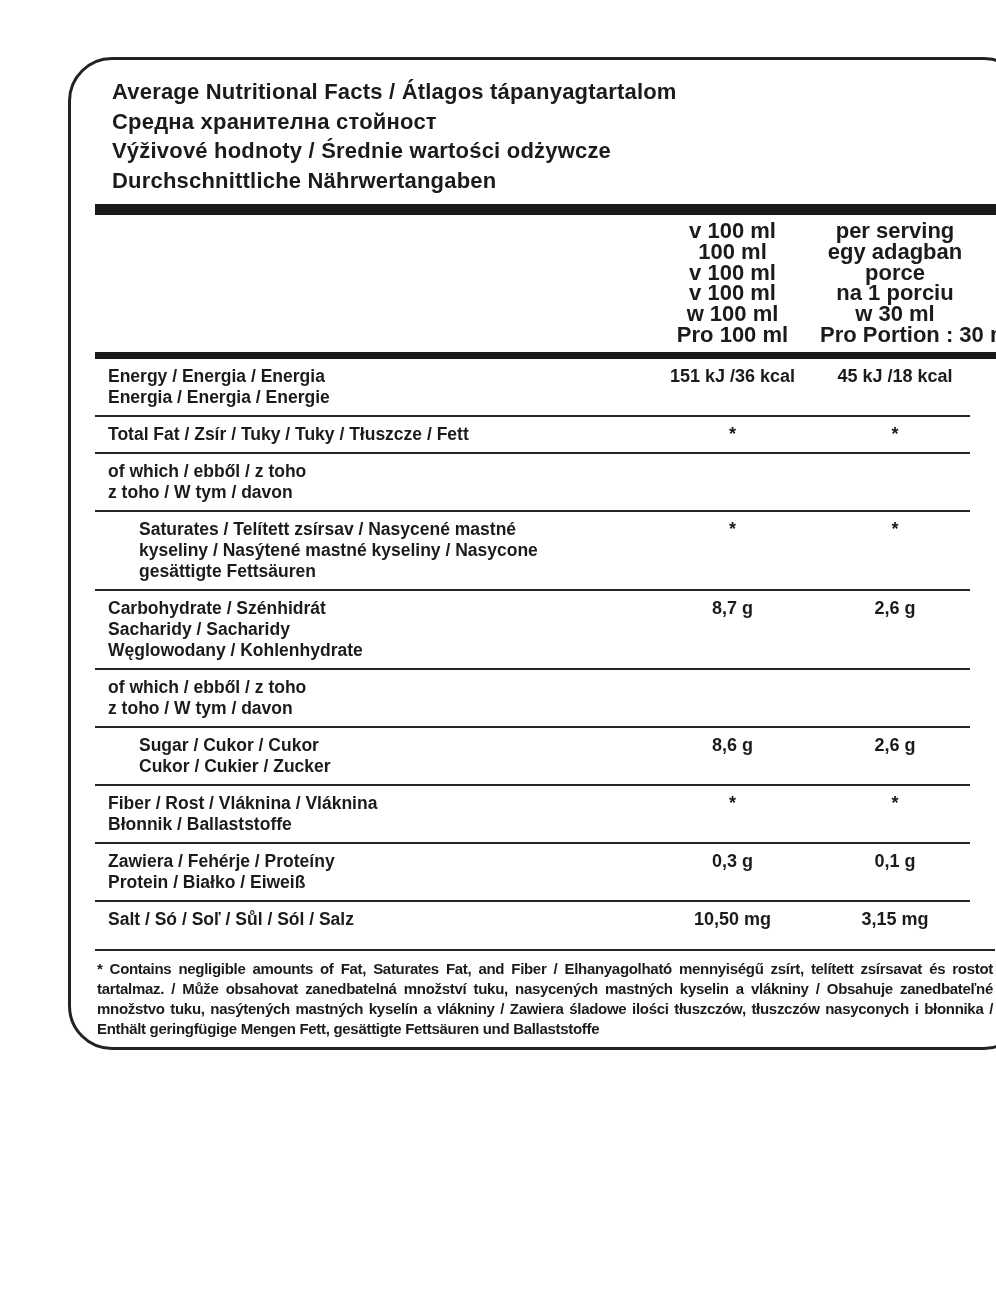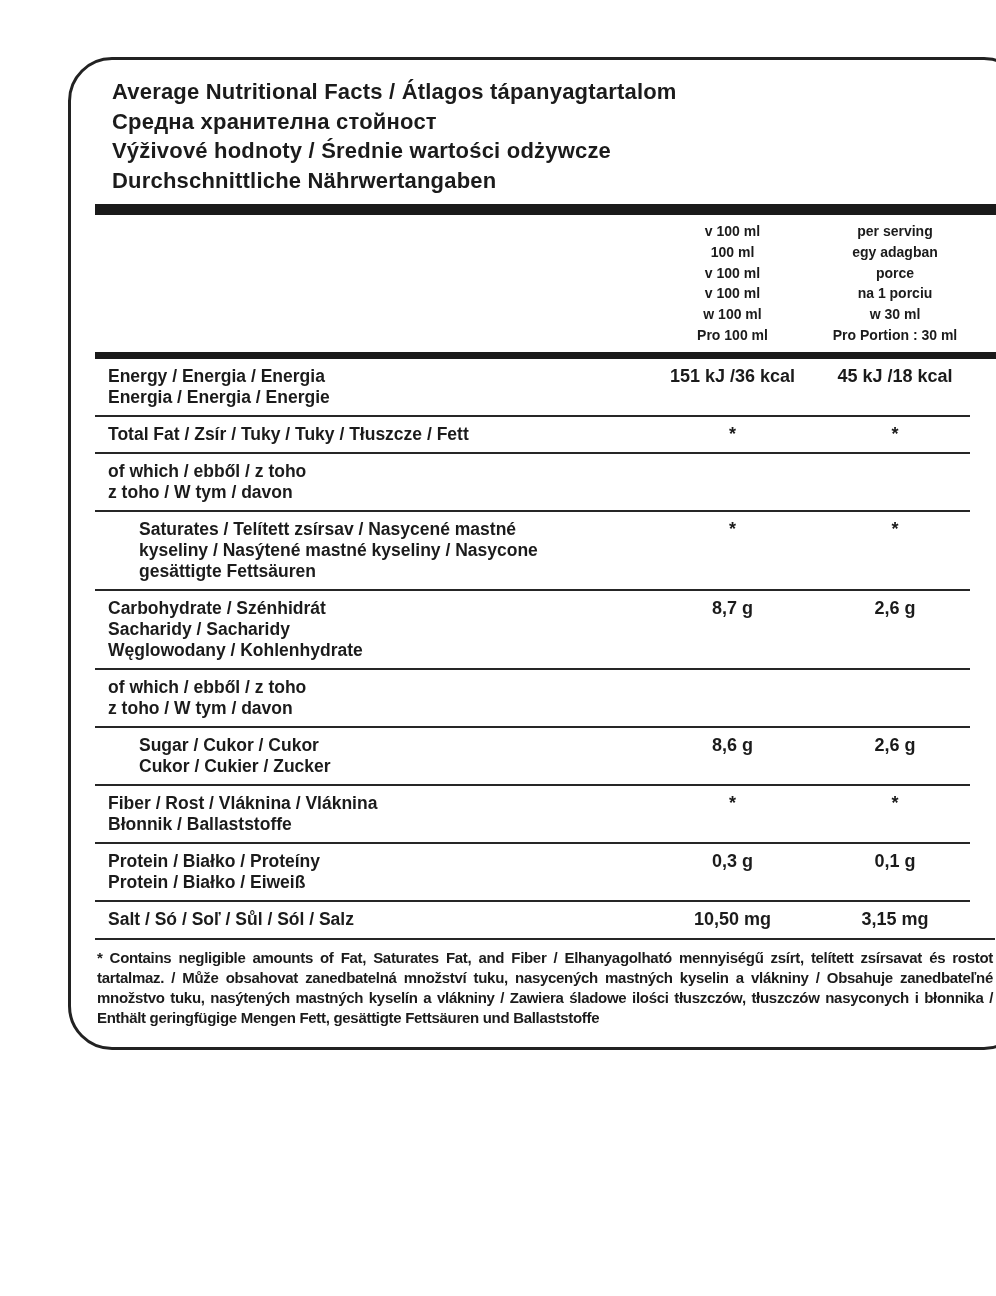--- a/index.html
+++ b/index.html
@@ -36,26 +36,26 @@
     height: 7px;
     margin-top: 0;
   }
   .grid-cols {
     display: grid;
     grid-template-columns: 1fr 175px 150px;
   }
   .thead {
     margin: 0 55px 0 24px;
     padding: 6px 0 6px 0;
-    font-size: 14px;
+    font-size: 22px;
     line-height: 20.8px;
     text-align: center;
   }
   .thead .hcol div { white-space: nowrap; }
-  .rows-block { margin: 0 55px 1px 24px; }
+  .rows-block { margin: 0 55px 12px 24px; }
   .trow {
     display: grid;
     grid-template-columns: 1fr 175px 150px;
     border-top: 2px solid #262626;
     padding: 7px 0;
     font-size: 17.5px;
     line-height: 21px;
   }
   .trow:first-child { border-top: none; }
   .lbl {
@@ -202,21 +202,21 @@
         </div>
         <div class="val">
           <div>*</div>
         </div>
         <div class="val">
           <div>*</div>
         </div>
       </div>
       <div class="trow">
         <div class="lbl">
-          <div>Protein /  Białko / Proteíny</div>
+          <div>Zawiera /  Fehérje / Proteíny</div>
           <div>Protein / Białko / Eiweiß</div>
         </div>
         <div class="val">
           <div>0,3 g</div>
         </div>
         <div class="val">
           <div>0,1 g</div>
         </div>
       </div>
       <div class="trow">

